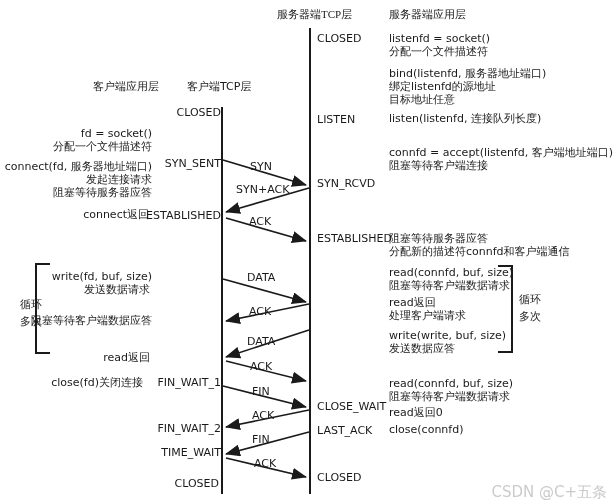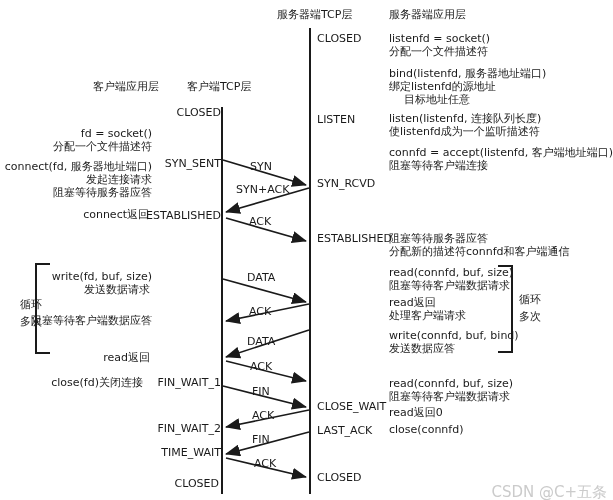--- a/index.html
+++ b/index.html
@@ -43,21 +43,21 @@
     <line x1="309" y1="410" x2="226" y2="427" stroke="#1a1a1a" stroke-width="1.6" marker-end="url(#ah)"></line>
     <line x1="309" y1="432" x2="226" y2="454" stroke="#1a1a1a" stroke-width="1.6" marker-end="url(#ah)"></line>
     <line x1="226" y1="458" x2="306" y2="477" stroke="#1a1a1a" stroke-width="1.6" marker-end="url(#ah)"></line>
 
     <path d="M50,264 L36,264 L36,353 L50,353" fill="none" stroke="#1a1a1a" stroke-width="2"></path>
     <path d="M498,266 L512,266 L512,352 L498,352" fill="none" stroke="#1a1a1a" stroke-width="2"></path>
   </svg>
 
   <div class="lbl hdr" style="left:93px;top:80px;">客户端应用层</div>
   <div class="lbl hdr" style="left:187px;top:80px;">客户端TCP层</div>
-  <div class="lbl hdr" style="left:277px;top:8px;">服务器端TCP层</div>
+  <div class="lbl hdr" style="left:277px;top:8px;font-family:Liberation Serif, serif;">服务器端TCP层</div>
   <div class="lbl hdr" style="left:389px;top:8px;">服务器端应用层</div>
 
   <div class="lbl state r" style="right:392px;top:106px;">CLOSED</div>
   <div class="lbl state r" style="right:392px;top:157px;">SYN_SENT</div>
   <div class="lbl state r" style="right:392px;top:209px;">ESTABLISHED</div>
   <div class="lbl state r" style="right:392px;top:376px;">FIN_WAIT_1</div>
   <div class="lbl state r" style="right:392px;top:422px;">FIN_WAIT_2</div>
   <div class="lbl state r" style="right:392px;top:446px;">TIME_WAIT</div>
   <div class="lbl state r" style="right:394px;top:477px;">CLOSED</div>
 
@@ -90,32 +90,31 @@
   <div class="lbl r" style="right:461px;top:270px;">write(fd, buf, size)</div>
   <div class="lbl r" style="right:463px;top:283px;">发送数据请求</div>
   <div class="lbl r" style="right:461px;top:314px;">阻塞等待客户端数据应答</div>
   <div class="lbl r" style="right:463px;top:351px;">read返回</div>
   <div class="lbl r" style="right:470px;top:376px;margin-left:12px;">close(fd)关闭连接</div>
 
   <div class="lbl" style="left:389px;top:32px;">listenfd = socket()</div>
   <div class="lbl" style="left:389px;top:45px;">分配一个文件描述符</div>
   <div class="lbl" style="left:389px;top:67px;">bind(listenfd, 服务器地址端口)</div>
   <div class="lbl" style="left:389px;top:80px;">绑定listenfd的源地址</div>
-  <div class="lbl" style="left:389px;top:93px;margin-left:15px;">目标地址任意</div>
+  <div class="lbl" style="left:389px;top:93px;">目标地址任意</div>
   <div class="lbl" style="left:389px;top:112px;">listen(listenfd, 连接队列长度)</div>
-  <div class="lbl" style="left:389px;top:125px;">使listenfd成为一个监听描述符</div>
   <div class="lbl" style="left:389px;top:146px;">connfd = accept(listenfd, 客户端地址端口)</div>
   <div class="lbl" style="left:389px;top:159px;">阻塞等待客户端连接</div>
   <div class="lbl" style="left:389px;top:232px;">阻塞等待服务器应答</div>
   <div class="lbl" style="left:389px;top:245px;">分配新的描述符connfd和客户端通信</div>
   <div class="lbl" style="left:389px;top:266px;">read(connfd, buf, size)</div>
   <div class="lbl" style="left:389px;top:279px;">阻塞等待客户端数据请求</div>
   <div class="lbl" style="left:389px;top:296px;">read返回</div>
   <div class="lbl" style="left:389px;top:309px;">处理客户端请求</div>
-  <div class="lbl" style="left:389px;top:329px;">write(connfd, buf, bind)</div>
+  <div class="lbl" style="left:389px;top:329px;">write(write, buf, size)</div>
   <div class="lbl" style="left:389px;top:342px;">发送数据应答</div>
   <div class="lbl" style="left:389px;top:377px;">read(connfd, buf, size)</div>
   <div class="lbl" style="left:389px;top:390px;">阻塞等待客户端数据请求</div>
   <div class="lbl" style="left:389px;top:406px;">read返回0</div>
   <div class="lbl" style="left:389px;top:423px;">close(connfd)</div>
 
   <div class="lbl" style="left:20px;top:298px;">循环</div>
   <div class="lbl" style="left:20px;top:315px;">多次</div>
   <div class="lbl" style="left:519px;top:293px;">循环</div>
   <div class="lbl" style="left:519px;top:310px;">多次</div>

